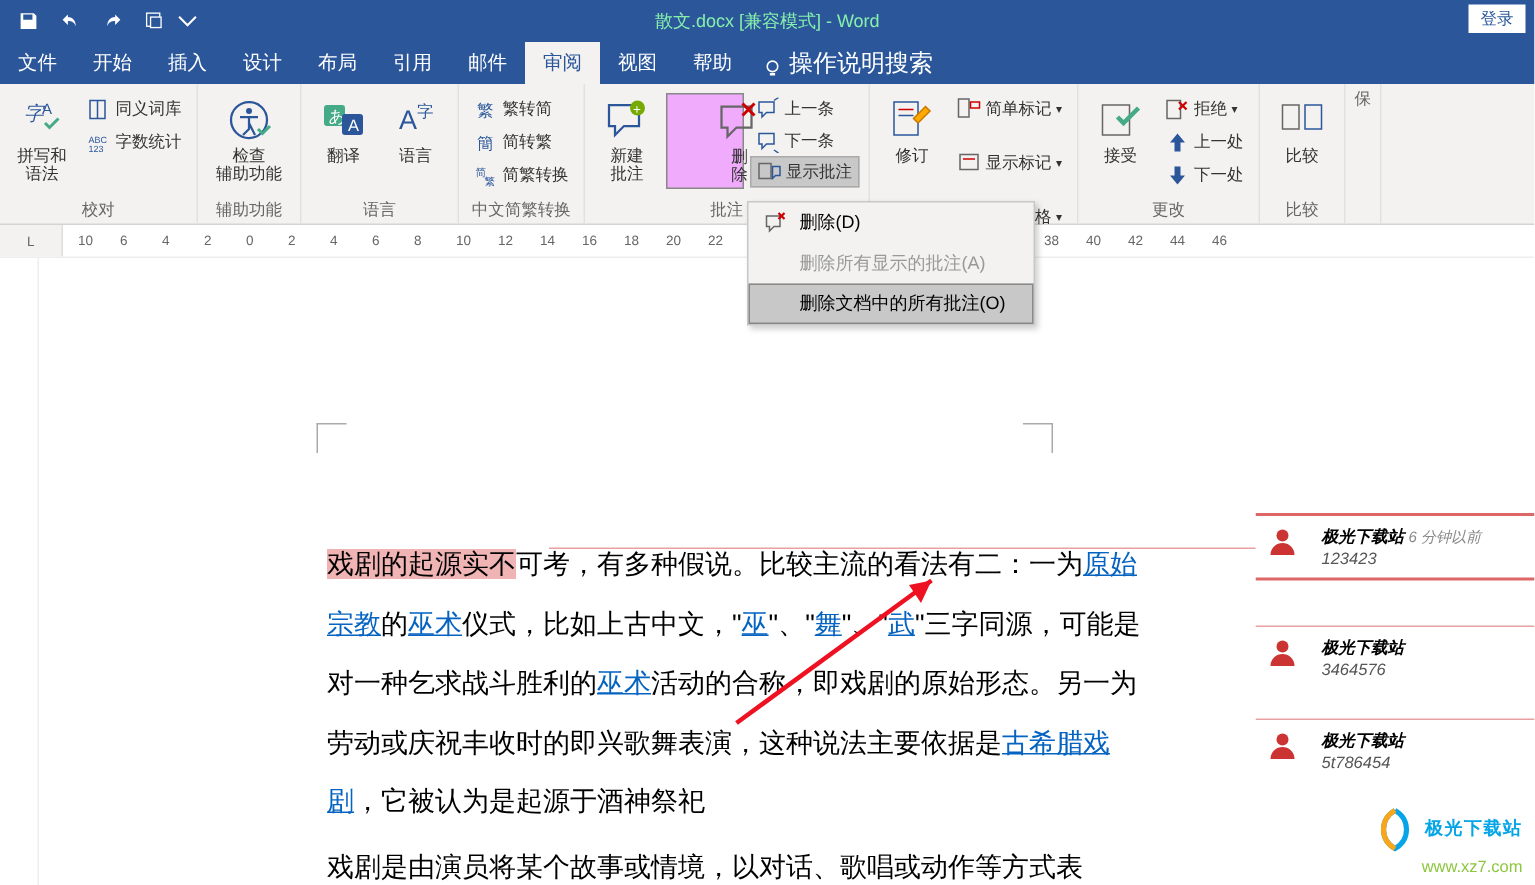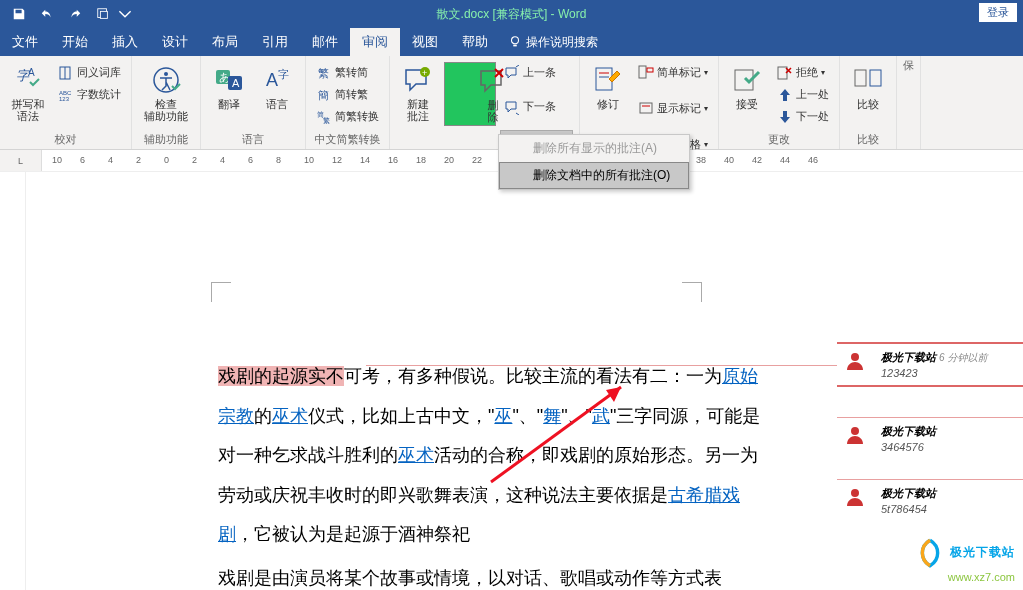--- a/index.html
+++ b/index.html
@@ -6,30 +6,30 @@
 body { background: #fff; overflow: hidden; width: 1023px; height: 590px; position: relative; }
 .titlebar { background: #2b579a; height: 28px; display: flex; align-items: center; color: #fff; font-size: 12px; }
 .qa-toolbar { display: flex; align-items: center; gap: 2px; padding-left: 6px; }
 .qa-btn { width: 26px; height: 24px; display: flex; align-items: center; justify-content: center; cursor: pointer; }
 .qa-btn svg { width: 14px; height: 14px; fill: #fff; }
 .title-text { position: absolute; left: 50%; transform: translateX(-50%); color: #86efac; font-size: 12px; }
 .login-btn { position: absolute; right: 6px; top: 3px; background: #fff; color: #2b579a; font-size: 11px; padding: 2px 8px; cursor: pointer; }
 .menubar { background: #2b579a; height: 28px; display: flex; align-items: center; }
 .menu-tab { padding: 0 12px; height: 28px; line-height: 28px; font-size: 13px; color: #fff; cursor: pointer; }
 .menu-tab.active { background: #f3f2f1; color: #2b579a; }
-.tell-me { display: flex; align-items: center; color: #fff; font-size: 12px; margin-left: 8px; gap: 4px; }
+.tell-me { display: flex; align-items: flex-end; color: #fff; font-size: 16px; margin-left: 8px; gap: 4px; }
 .bulb-icon { width: 14px; height: 14px; }
 .ribbon { background: #f3f2f1; height: 94px; border-bottom: 1px solid #d4d4d4; display: flex; }
 .ribbon-group { display: flex; flex-direction: column; align-items: center; border-right: 1px solid #e1e1e1; padding: 2px 6px 0; }
 .ribbon-group-content { flex: 1; display: flex; align-items: flex-start; gap: 4px; padding-top: 4px; }
 .ribbon-group-label { font-size: 11px; color: #666; padding-bottom: 2px; }
 .big-btn { display: flex; flex-direction: column; align-items: center; width: 44px; cursor: pointer; padding: 2px; font-size: 11px; color: #333; gap: 2px; }
 .big-btn-icon { width: 32px; height: 32px; display: flex; align-items: center; justify-content: center; }
 .big-btn-label { font-size: 11px; text-align: center; line-height: 1.1; }
-.big-btn.active { background: #22c55e; border: 1px solid #888; padding-left: 48px; }
+.big-btn.active { background: #f0abfc; border: 1px solid #888; padding-left: 48px; }
 .small-row { display: flex; align-items: center; font-size: 11px; height: 21px; gap: 3px; cursor: pointer; padding: 0 4px; color: #333; }
 .small-row.active { background: #c8c8c8; border: 1px solid #aaa; }
 .small-icon { width: 16px; height: 16px; display: flex; align-items: center; justify-content: center; }
 .dropdown-menu { position: absolute; background: #f3f2f1; border: 1px solid #c8c8c8; z-index: 100; font-size: 12px; box-shadow: 2px 2px 4px rgba(0,0,0,0.2); }
 .dropdown-item { padding: 5px 14px 5px 10px; cursor: pointer; display: flex; align-items: center; gap: 8px; }
 .dropdown-item:hover, .dropdown-item.hover { background: #c8c8c8; border: 1px solid #888; padding: 4px 13px 4px 9px; }
 .ruler-area { background: #fff; height: 22px; display: flex; border-bottom: 1px solid #eee; position: relative; }
 .ruler-corner { width: 42px; background: #f3f2f1; border-right: 1px solid #ddd; display: flex; align-items: center; justify-content: center; font-size: 9px; color: #666; }
 .ruler { flex: 1; position: relative; font-size: 9px; color: #666; }
 .ruler-tick { position: absolute; top: 5px; }
@@ -240,21 +240,21 @@
       </div>
       <div class="big-btn active">
         <div class="big-btn-icon">
             <svg viewBox="0 0 32 32">
               <path d="M4 6h20v14H14l-6 6v-6H4z" fill="none" stroke="#666" stroke-width="1.5"></path>
               <path d="M18 4l8 8M26 4l-8 8" stroke="#c00" stroke-width="2"></path>
             </svg>
           </div>
         <div class="big-btn-label">删除</div>
       </div>
-      <div style="display:flex;flex-direction:column;gap:13px">
+      <div style="display:flex;flex-direction:column;gap:0">
         <div class="small-row">
             <div class="small-icon">
               <svg viewBox="0 0 16 16">
                 <path d="M2 3h10v7H7l-3 3V10H2z" fill="none" stroke="#2b579a"></path>
                 <path d="M12 2l3-2" stroke="#2b579a"></path>
               </svg>
             </div>
             <span>上一条</span>
           </div>
         <div class="small-row">
@@ -387,20 +387,29 @@
     <div class="ribbon-group-label">比较</div>
   </div>
 
   <div class="ribbon-group">
     <div class="ribbon-group-label">保</div>
   </div>
 
 </div>
 
 <div class="dropdown-menu" style="left:498px;top:134px;width:192px">
+  <div class="dropdown-item">
+    <div class="small-icon">
+        <svg viewBox="0 0 16 16">
+          <path d="M2 3h9v7H7l-3 3V10H2z" fill="none" stroke="#666"></path>
+          <path d="M10 1l4 4M14 1l-4 4" stroke="#c00" stroke-width="1.5"></path>
+        </svg>
+      </div>
+    <span>删除(D)</span>
+  </div>
   <div class="dropdown-item" style="color:#999">
     <div class="small-icon" style="width:16px"></div>
     <span>删除所有显示的批注(A)</span>
   </div>
   <div class="dropdown-item hover">
     <div class="small-icon" style="width:16px"></div>
     <span>删除文档中的所有批注(O)</span>
   </div>
 </div>
 

